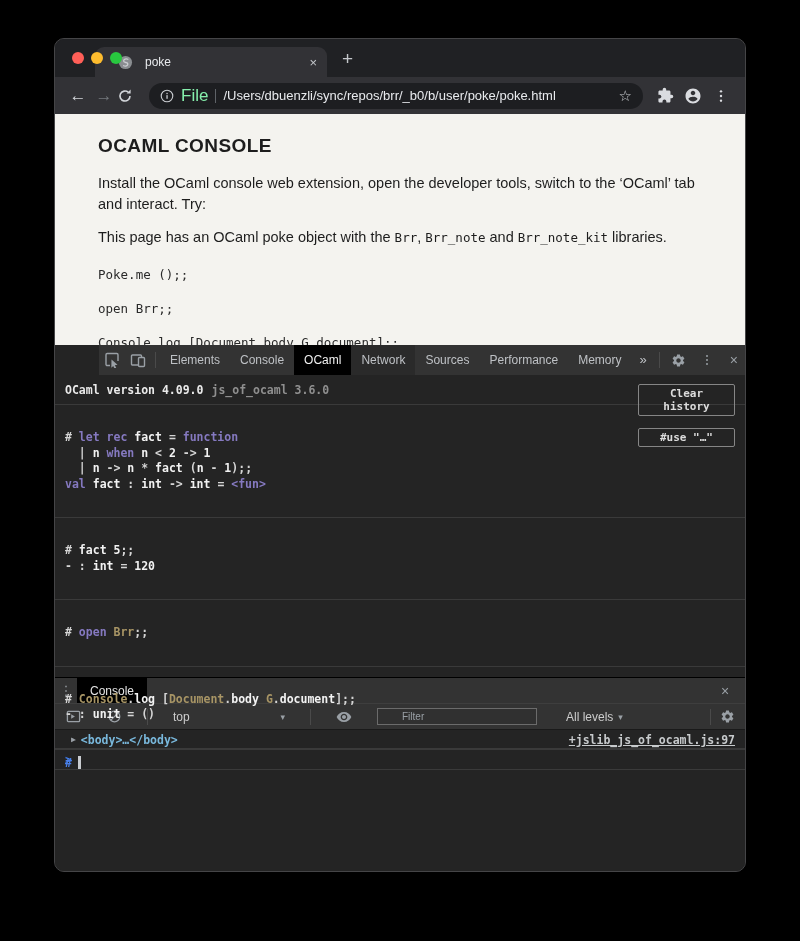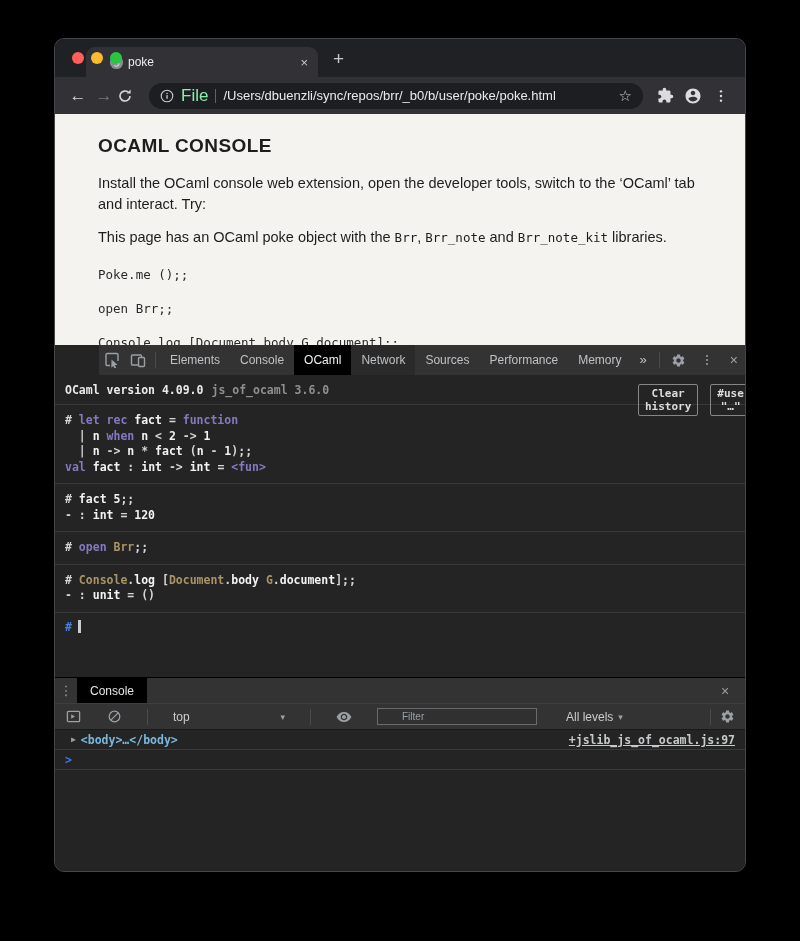--- a/index.html
+++ b/index.html
@@ -8,22 +8,22 @@
   #window {
     position:absolute; left:54px; top:38px; width:692px; height:834px;
     border-radius:10px; overflow:hidden; background:#242424;
     border:1px solid #454547; display:flex; flex-direction:column;
   }
   
   .tabstrip { height:38px; background:#202124; position:relative; display:flex; align-items:flex-end; flex:none; }
   .traffic { position:absolute; left:17px; top:50%; transform:translateY(-50%); display:flex; gap:7px; }
   .light { width:12px; height:12px; border-radius:50%; }
   .tab {
-    margin-left:31px; width:232px; height:30px; background:#323236;
-    border-radius:9px 9px 0 0; display:flex; align-items:center; padding:0 10px; gap:4px;
+    margin-left:40px; width:232px; height:30px; background:#323236;
+    border-radius:9px 9px 0 0; display:flex; align-items:center; padding:0 10px; gap:12px;
     color:#e8eaed; font-size:12px;
   }
   .tab .favicon { width:15px; height:15px; flex:none; margin-left:13px; }
   .tab-title { flex:1; }
   .tab-close { color:#c4c7cb; font-size:13px; cursor:default; }
   .newtab { color:#c4c7cb; font-size:19px; margin-left:15px; align-self:center; line-height:1; }
   
   .toolbar { height:37px; background:#323236; display:flex; align-items:center; padding:0 10px; flex:none; }
   .navbtn { width:26px; text-align:center; font-size:17px; color:#d2d5d9; flex:none; }
   .navbtn.disabled { color:#74787d; }
@@ -51,24 +51,24 @@
   .dt-tab.hover { background:#2a2a2a; }
   .dt-more { padding:0 8px; font-size:13px; }
   .dt-right { margin-left:auto; display:flex; align-items:center; gap:2px; padding-right:6px; }
   .dt-x { font-size:14px; color:#9aa0a6; width:24px; text-align:center; }
   
   .ocaml { height:302px; background:#242424; flex:none; position:relative;
     font-family:"DejaVu Sans Mono", monospace; font-size:11.5px; font-weight:700; color:#d5d5d5; }
   .oc-head { padding:8px 10px 7px; }
   .oc-version { color:#eaeaea; }
   .oc-runtime { color:#8f8f8f; font-weight:700; margin-left:8px; }
-  .oc-buttons { position:absolute; right:10px; top:9px; display:flex; flex-direction:row; gap:12px; width:97px; }
+  .oc-buttons { position:absolute; right:10px; top:9px; display:flex; flex-direction:column; gap:12px; width:97px; }
   .oc-btn { border:1px solid #868686; border-radius:2px; background:transparent; color:#dcdcdc;
     font-family:"DejaVu Sans Mono", monospace; font-size:11px; font-weight:700; padding:2px 6px; text-align:center; }
-  .repl-entry { border-top:1px solid #3a3a3a; padding:8px 10px; }
+  .repl-entry { border-top:1px solid #3a3a3a; padding:25px 10px; }
   .repl-line { height:15.5px; line-height:15.5px; white-space:pre; }
   .tk-p { color:#d5d5d5; }
   .tk-k { color:#8579c0; }
   .tk-b { color:#f2f2f2; }
   .tk-m { color:#a89565; }
   .repl-prompt-line { border-top:1px solid #3a3a3a; padding:7px 10px; height:30px; }
   .prompt-hash { color:#4a80e8; }
   .cursor { display:inline-block; width:3px; height:13px; background:#c9ccd0; margin-left:6px; vertical-align:-2px; }
   
   .drawer-head { height:26px; background:#333333; border-top:1px solid #000; display:flex; align-items:center; flex:none; color:#bec1c5; }

